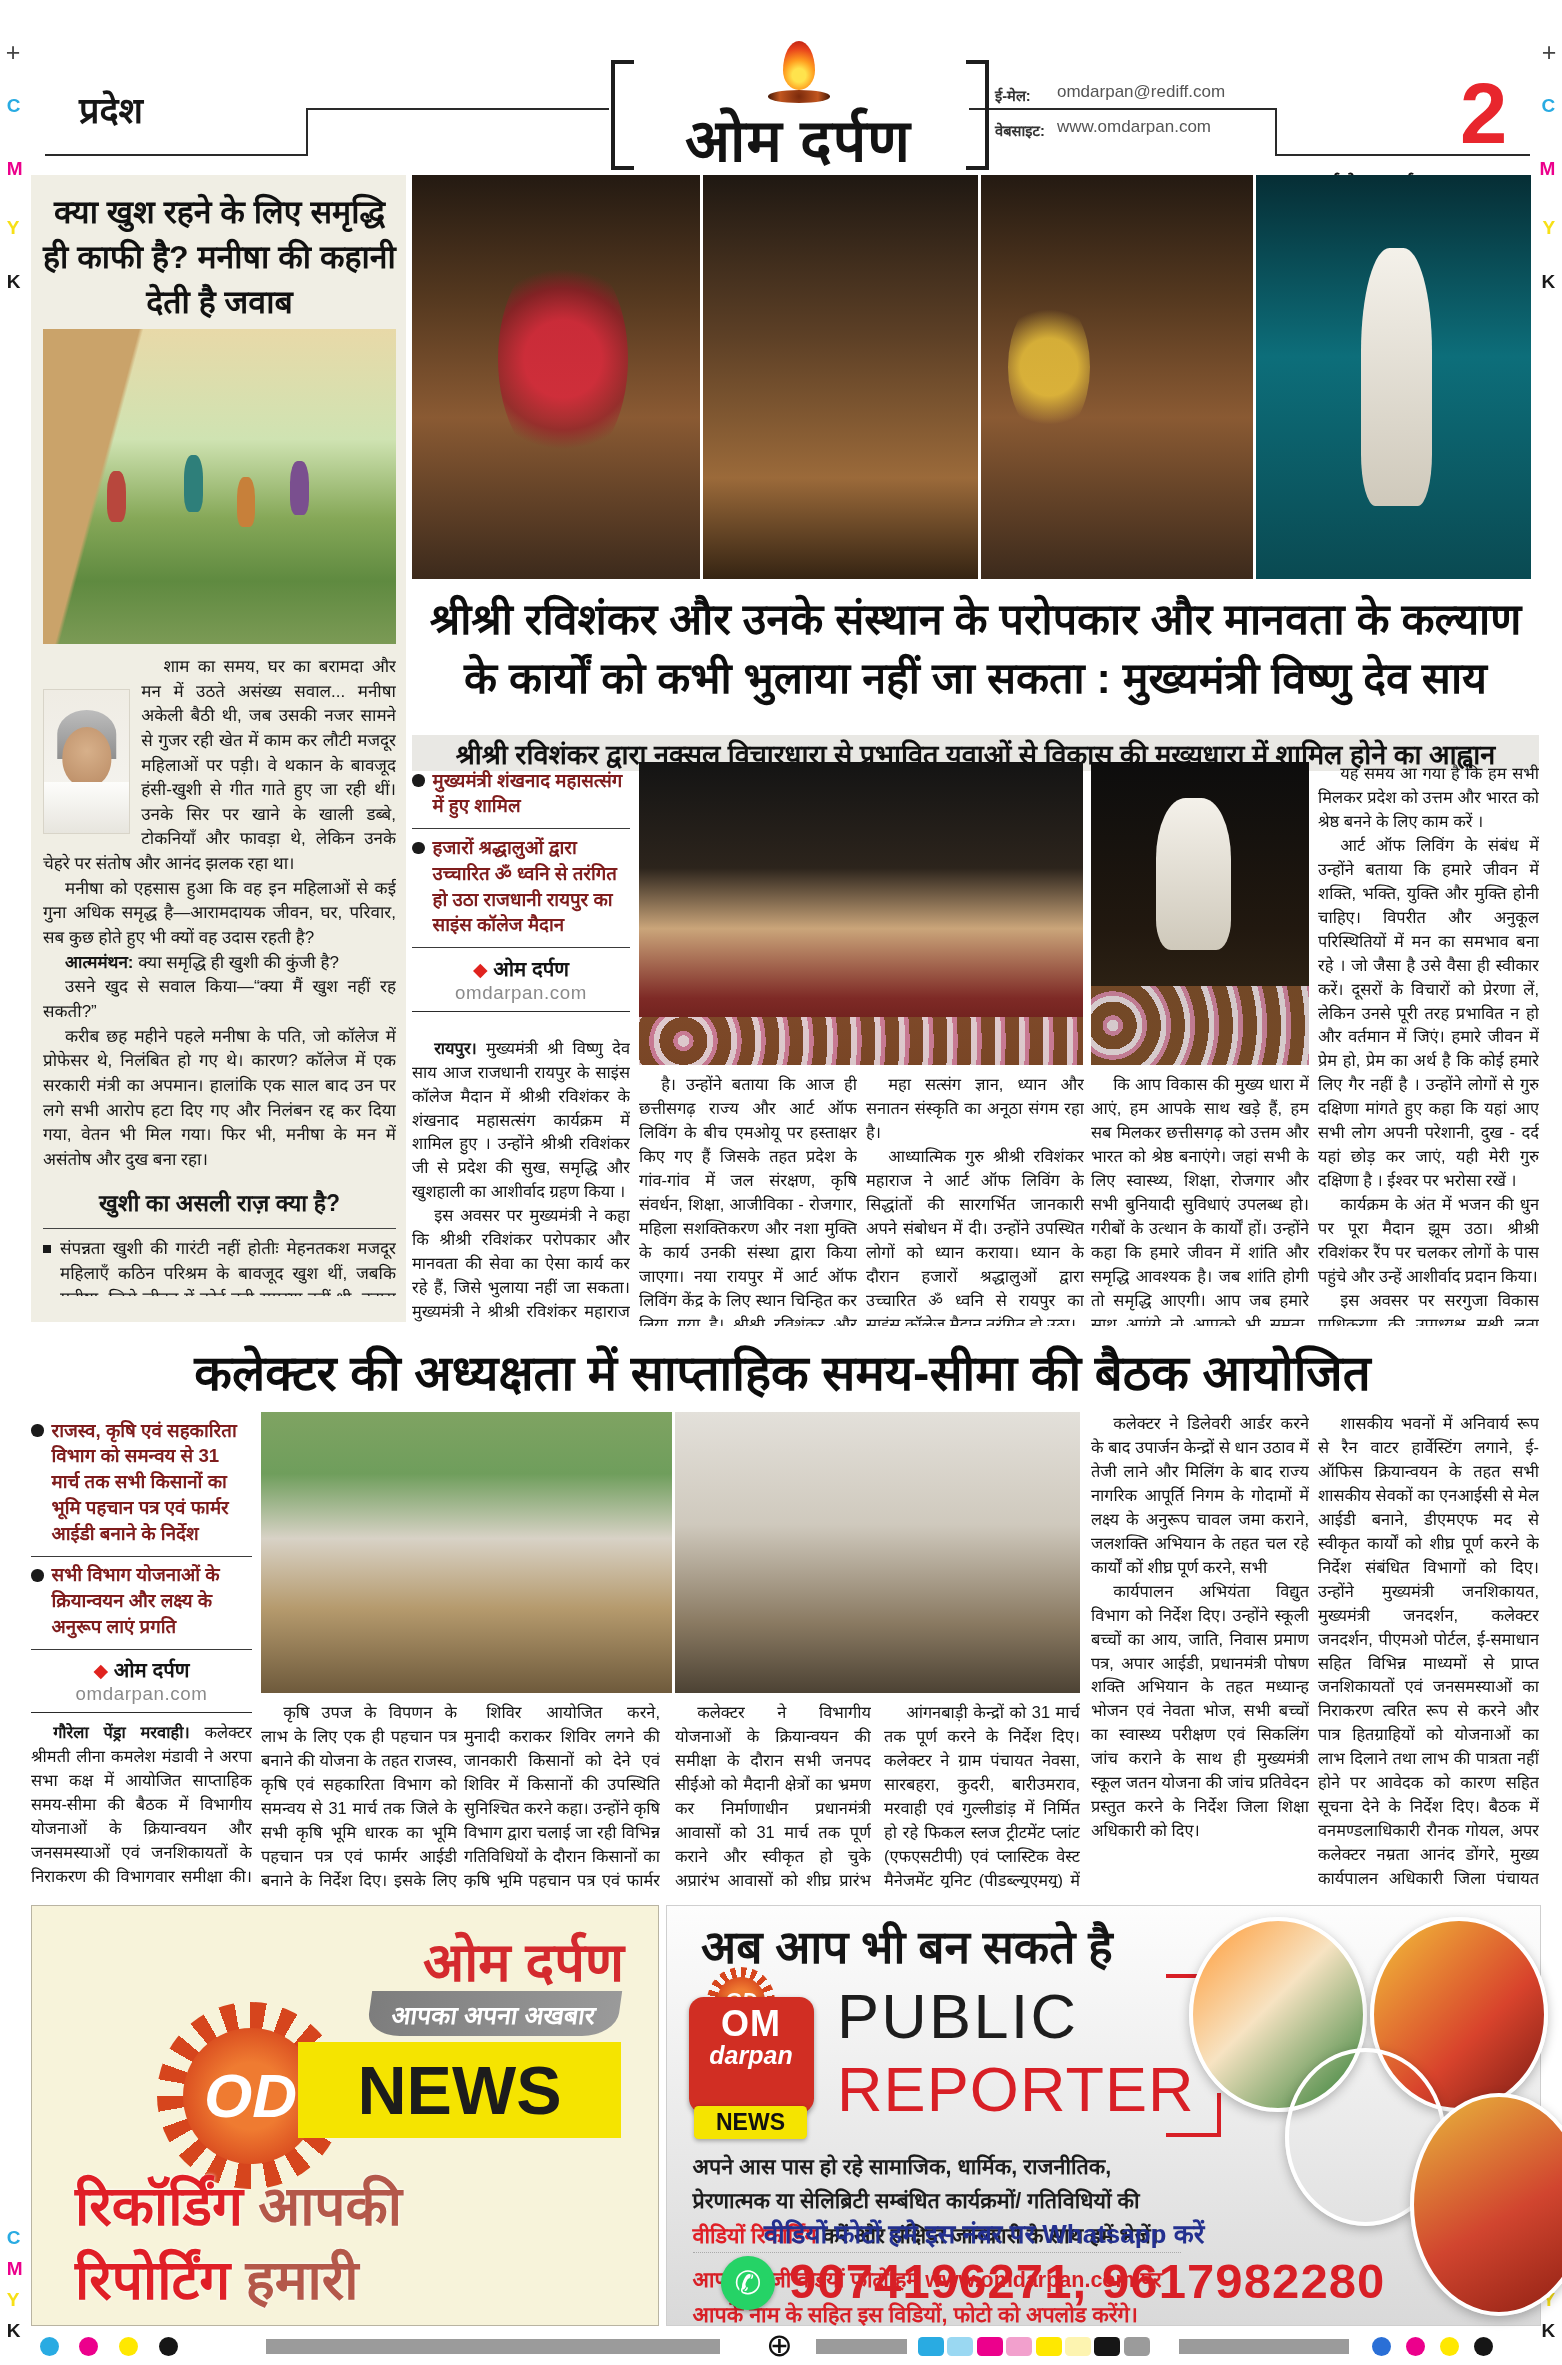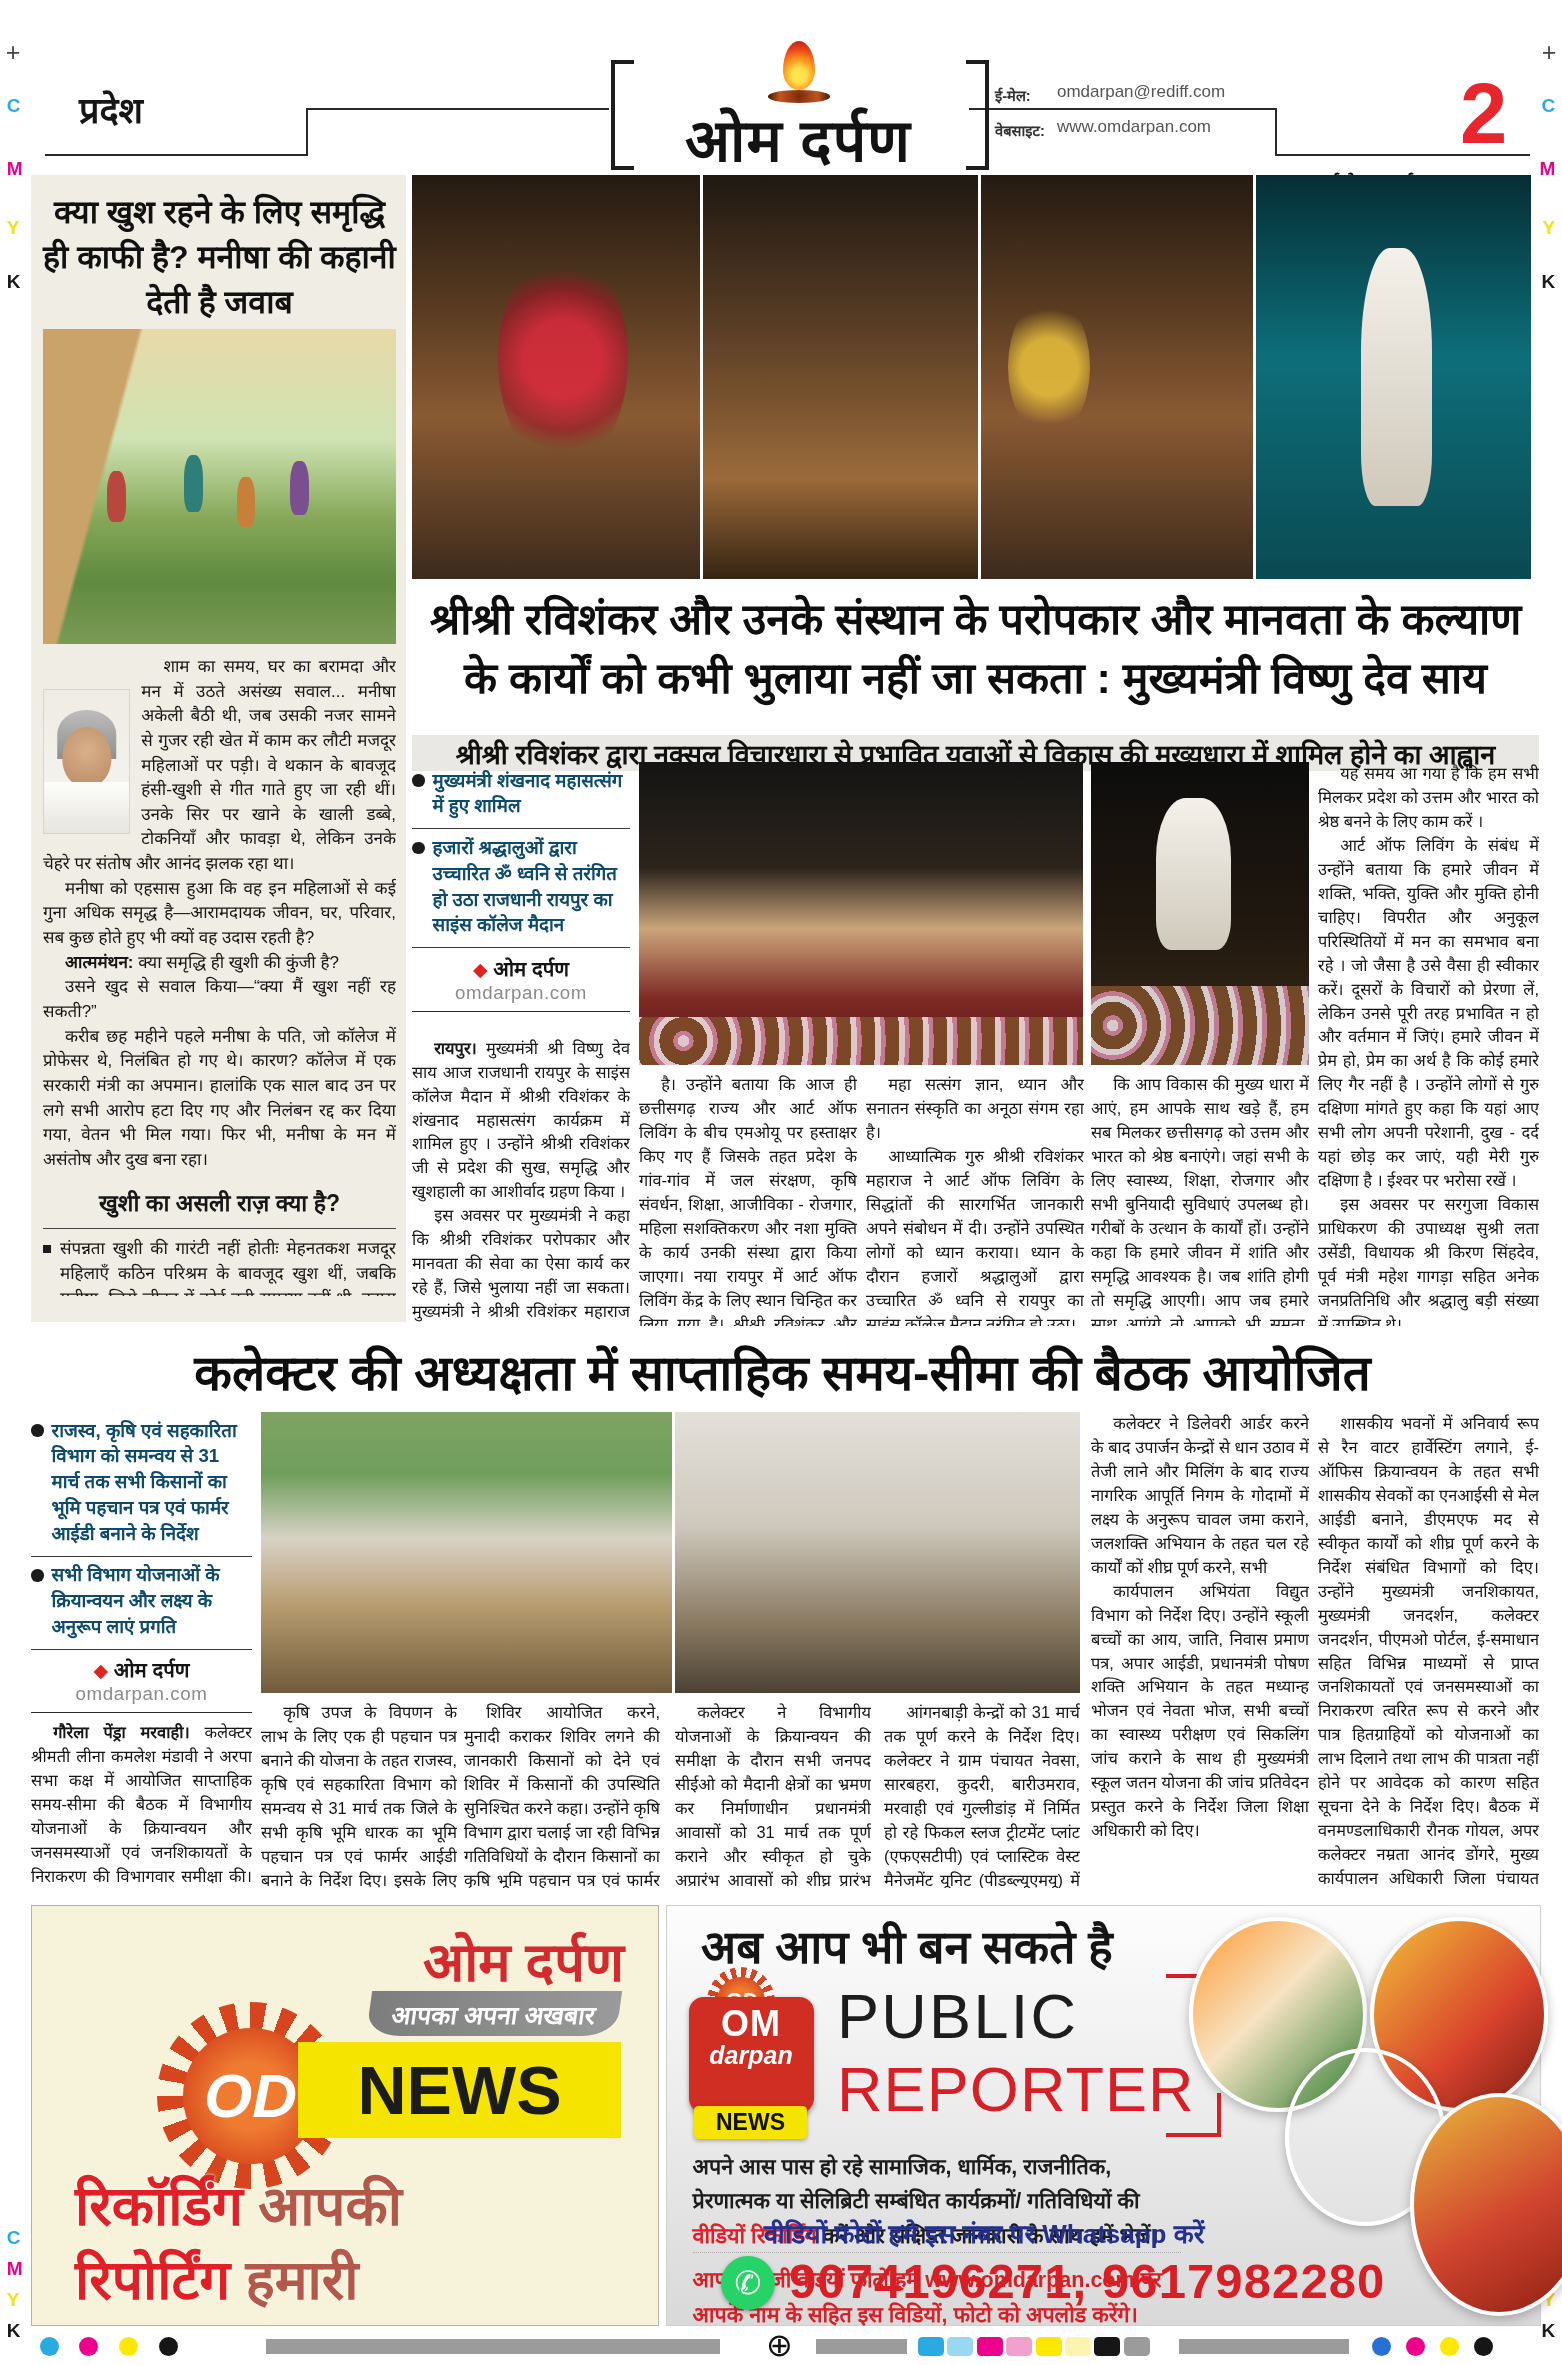--- a/index.html
+++ b/index.html
@@ -18,21 +18,21 @@
     background:radial-gradient(circle at 50% 70%,#ffe34d 0 18%,#ff9d1f 40%,#e8431c 70%,#b3170f 100%);}
   .flame-base{width:62px;height:12.5px;border-radius:50%;background:radial-gradient(circle,#7a2a0c,#c2561f 60%,#3c1405);}
   .contact-label{font-size:14.7px;font-weight:bold;color:#333;}
   .contact-value{font-size:17px;color:#555;}
   .issue-date{font-size:18px;font-weight:bold;color:#101010;}
   .page-no{font-size:85px;font-weight:bold;color:#e8262d;line-height:1;}
   
   .col{font-size:16.4px;line-height:1.46;text-align:justify;color:#161616;overflow:hidden;}
   .col p{margin:0;text-indent:1.35em;}
   .lead-bold{font-weight:bold;}
-  .bullet-item{display:flex;gap:8px;font-size:18.7px;line-height:1.38;font-weight:bold;color:#0c4a6e;
+  .bullet-item{display:flex;gap:8px;font-size:18.7px;line-height:1.38;font-weight:bold;color:#7f1d1d;
     border-bottom:1.1px solid #3a3a3a;padding:5.7px 0 9px 0;text-align:left;}
   .bullet-dot{width:12.5px;height:12.5px;border-radius:50%;background:#1b1b1b;flex:0 0 auto;margin-top:6.8px;}
   .byline-block{text-align:center;border-bottom:1.7px solid #2a2a2a;padding:5.7px 0 6.8px 0;}
   .byline-brand{font-size:20.4px;font-weight:bold;color:#141414;}
   .byline-diamond{color:#e0231f;font-size:19px;margin-right:5.7px;}
   .byline-site{font-size:18.7px;color:#8a8a8a;letter-spacing:0.6px;}
   
   .leftbox{background:#f0eee4;}
   .left-headline{font-size:32px;font-weight:bold;text-align:center;line-height:1.4;color:#111;}
   .leftbody{font-size:17px;line-height:1.45;text-align:justify;color:#161616;overflow:hidden;}
@@ -245,20 +245,21 @@
 <div class="abs col" style="left:1091px;top:1073px;width:218px;height:253px">
   <div>
       <p class="">कि आप विकास की मुख्य धारा में आएं, हम आपके साथ खड़े हैं, हम सब मिलकर छत्तीसगढ़ को उत्तम और भारत को श्रेष्ठ बनाएंगे। जहां सभी के लिए स्वास्थ्य, शिक्षा, रोजगार और सभी बुनियादी सुविधाएं उपलब्ध हो। गरीबों के उत्थान के कार्यों हों। उन्होंने कहा कि हमारे जीवन में शांति और समृद्धि आवश्यक है। जब शांति होगी तो समृद्धि आएगी। आप जब हमारे साथ आएंगे तो आपको भी समता, समृद्धि और न्याय मिलेगा। बंदूक से कोई काम नहीं बनता। छत्तीसगढ़ के संदर्भ में उन्होंने कहा कि यहां प्राकृतिक सौंदर्य है। विविध फल फूल और प्राकृतिक संपदा भरपूर है। यह प्रदेश दुनिया के आकर्षण का केंद्र बन सकता है। अब</p>
     </div>
 </div>
 
 <div class="abs col" style="left:1318px;top:762px;width:221px;height:564px">
   <div>
       <p class="">यह समय आ गया है कि हम सभी मिलकर प्रदेश को उत्तम और भारत को श्रेष्ठ बनने के लिए काम करें ।</p>
       <p class="">आर्ट ऑफ लिविंग के संबंध में उन्होंने बताया कि हमारे जीवन में शक्ति, भक्ति, युक्ति और मुक्ति होनी चाहिए। विपरीत और अनुकूल परिस्थितियों में मन का समभाव बना रहे । जो जैसा है उसे वैसा ही स्वीकार करें। दूसरों के विचारों को प्रेरणा लें, लेकिन उनसे पूरी तरह प्रभावित न हो और वर्तमान में जिएं। हमारे जीवन में प्रेम हो, प्रेम का अर्थ है कि कोई हमारे लिए गैर नहीं है । उन्होंने लोगों से गुरु दक्षिणा मांगते हुए कहा कि यहां आए सभी लोग अपनी परेशानी, दुख - दर्द यहां छोड़ कर जाएं, यही मेरी गुरु दक्षिणा है । ईश्वर पर भरोसा रखें ।</p>
+      <p class="">कार्यक्रम के अंत में भजन की धुन पर पूरा मैदान झूम उठा। श्रीश्री रविशंकर रैंप पर चलकर लोगों के पास पहुंचे और उन्हें आशीर्वाद प्रदान किया।</p>
       <p class="">इस अवसर पर सरगुजा विकास प्राधिकरण की उपाध्यक्ष सुश्री लता उसेंडी, विधायक श्री किरण सिंहदेव, पूर्व मंत्री महेश गागड़ा सहित अनेक जनप्रतिनिधि और श्रद्धालु बड़ी संख्या में उपस्थित थे।</p>
     </div>
 </div>
 
 <div class="abs collector-headline" style="left:34px;top:1338px;width:1497px">कलेक्टर की अध्यक्षता में साप्ताहिक समय-सीमा की बैठक आयोजित</div>
 
 <div class="abs" style="left:31px;top:1412px;width:221px;height:476px;overflow:hidden">
   <div class="bullet-item">
       <span class="bullet-dot"></span>
       <span>राजस्व, कृषि एवं सहकारिता विभाग को समन्वय से 31 मार्च तक सभी किसानों का भूमि पहचान पत्र एवं फार्मर आईडी बनाने के निर्देश</span>

